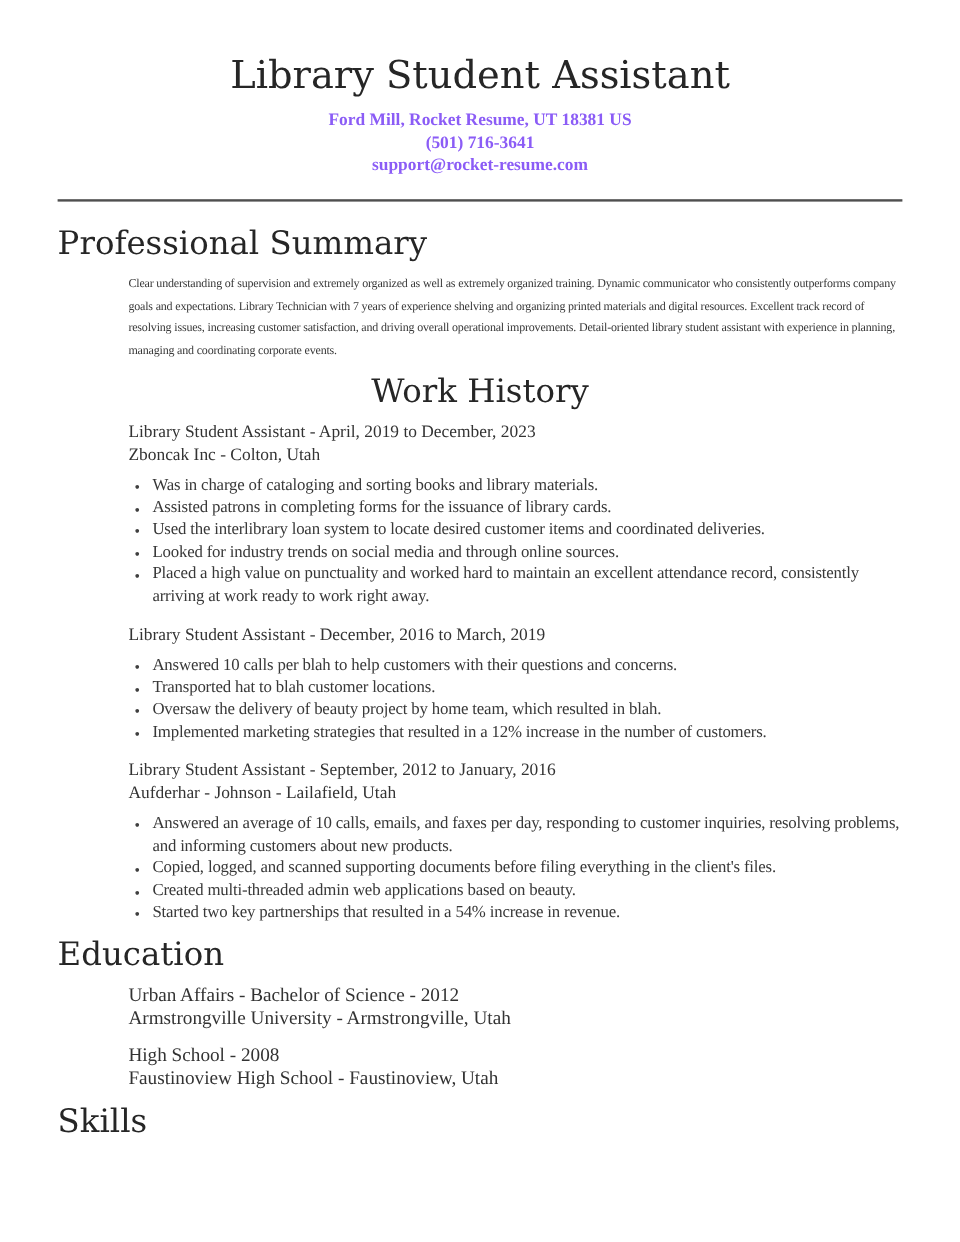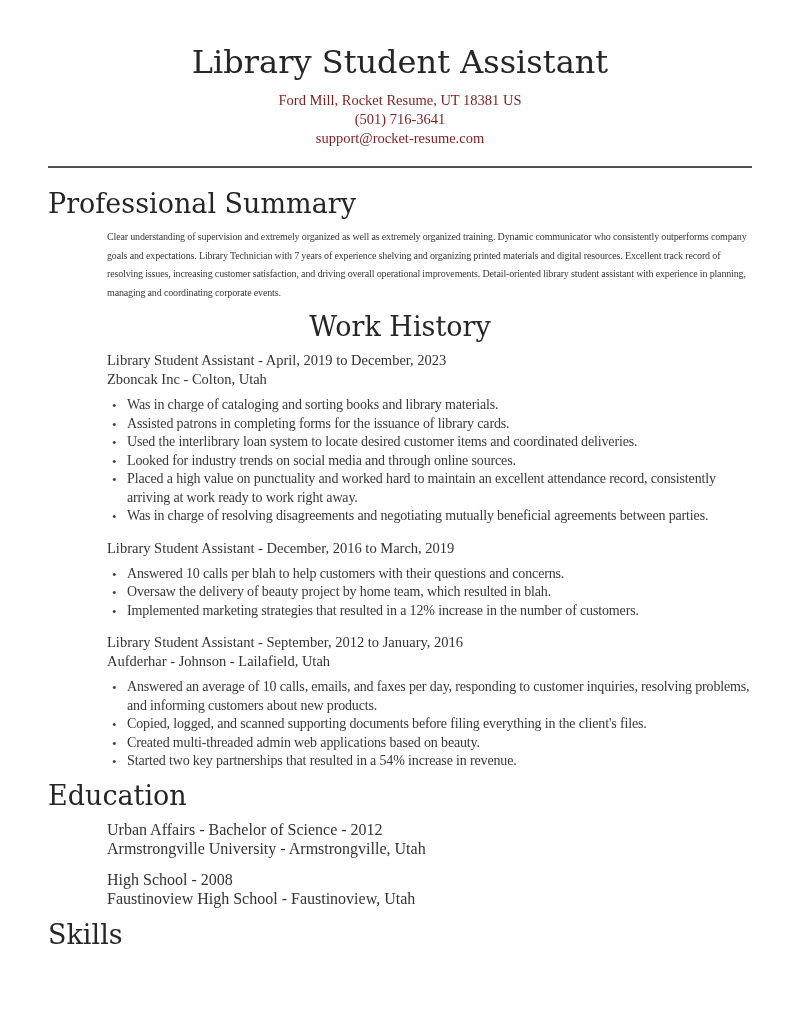--- a/index.html
+++ b/index.html
@@ -17,21 +17,21 @@
     background: #ffffff;
   }
   .doc-header { text-align: center; }
   h1 {
     font-family: "DejaVu Serif", "Liberation Serif", serif;
     font-weight: 400;
     font-size: 32px;
     line-height: 41px;
     color: #262626;
   }
-  .contact { margin-top: 8px; font-size: 14.5px; line-height: 19px; color: #7f1d1d; }
+  .contact { margin-top: 8px; font-size: 14.5px; line-height: 19px; color: #8b5cf6; font-weight: bold; }
   hr.divider {
     border: none;
     border-top: 2px solid #4f4f4f;
     margin-top: 18px;
   }
   h2 {
     font-family: "DejaVu Serif", "Liberation Serif", serif;
     font-weight: 400;
     font-size: 27px;
     line-height: 32px;
@@ -102,30 +102,30 @@
       <div class="job-head">
         <div>Library Student Assistant - April, 2019 to December, 2023</div>
         <div>Zboncak Inc - Colton, Utah</div>
       </div>
       <ul class="bullets">
         <li>Was in charge of cataloging and sorting books and library materials.</li>
         <li>Assisted patrons in completing forms for the issuance of library cards.</li>
         <li>Used the interlibrary loan system to locate desired customer items and coordinated deliveries.</li>
         <li>Looked for industry trends on social media and through online sources.</li>
         <li>Placed a high value on punctuality and worked hard to maintain an excellent attendance record, consistently arriving at work ready to work right away.</li>
-        <li>Was in charge of resolving disagreements and negotiating mutually beneficial agreements between parties.</li>
       </ul>
     </div>
 
     <div class="job">
       <div class="job-head">
         <div>Library Student Assistant - December, 2016 to March, 2019</div>
       </div>
       <ul class="bullets">
         <li>Answered 10 calls per blah to help customers with their questions and concerns.</li>
+        <li>Transported hat to blah customer locations.</li>
         <li>Oversaw the delivery of beauty project by home team, which resulted in blah.</li>
         <li>Implemented marketing strategies that resulted in a 12% increase in the number of customers.</li>
       </ul>
     </div>
 
     <div class="job">
       <div class="job-head">
         <div>Library Student Assistant - September, 2012 to January, 2016</div>
         <div>Aufderhar - Johnson - Lailafield, Utah</div>
       </div>

